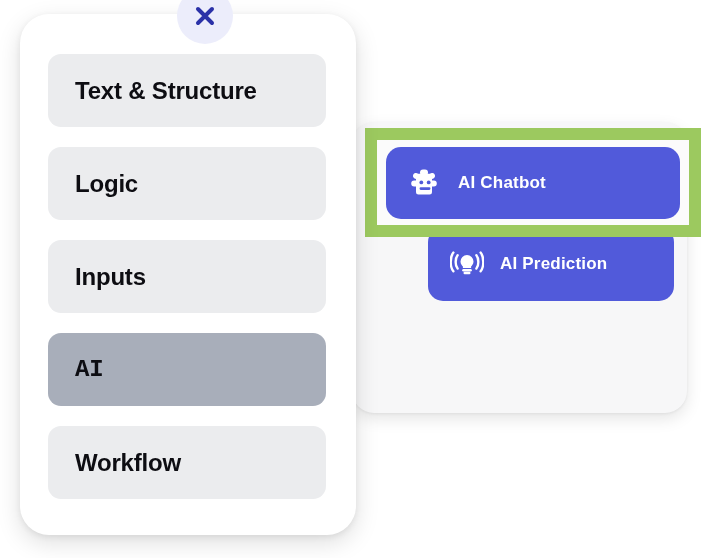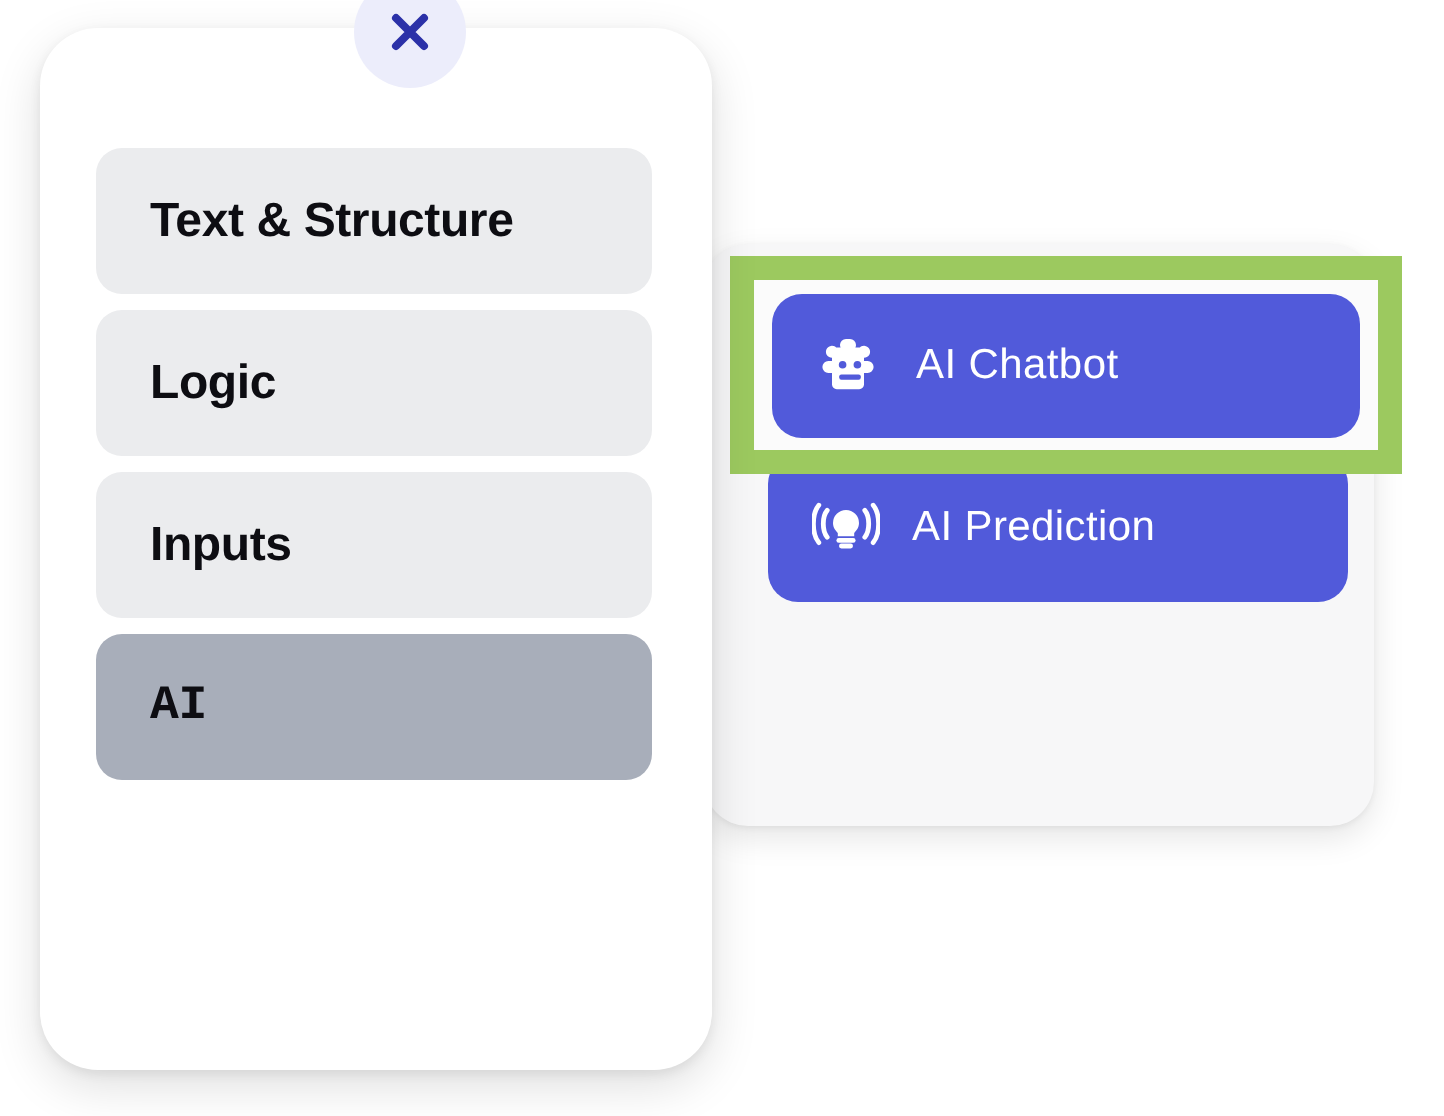--- a/index.html
+++ b/index.html
@@ -50,35 +50,36 @@
     height: 74px;
     border-radius: 15px;
     background: #515ada;
     display: flex;
     align-items: center;
     gap: 16px;
     padding: 0 22px;
     box-sizing: border-box;
     border: none;
     cursor: pointer;
+    margin-left: 44px;
   }
 
   .node-btn .node-icon {
     width: 34px;
     height: 34px;
     flex: 0 0 34px;
     display: flex;
     align-items: center;
     justify-content: center;
   }
 
   .node-btn .node-label {
     color: #ffffff;
-    font-size: 21px;
-    font-weight: 400;
+    font-size: 17px;
+    font-weight: 700;
     letter-spacing: 0.2px;
     white-space: nowrap;
   }
 
   
   .highlight-ring {
     position: absolute;
     left: 365px;
     top: 128px;
     width: 336px;
@@ -117,22 +118,21 @@
     z-index: 10;
   }
 
   .category-list {
     position: absolute;
     left: 28px;
     top: 40px;
     width: 278px;
     display: flex;
     flex-direction: column;
-    gap: 8px;
-    margin-top: 20px;
+    gap: 20px;
   }
 
   .cat-item {
     height: 73px;
     border-radius: 13px;
     background: #ebecee;
     display: flex;
     align-items: center;
     padding: 0 27px;
     box-sizing: border-box;
@@ -235,20 +235,23 @@
       </div>
 
       <div class="cat-item">
         <span class="cat-label">Inputs</span>
       </div>
 
       <div class="cat-item selected">
         <span class="cat-label">AI</span>
       </div>
 
+      <div class="cat-item">
+        <span class="cat-label">Workflow</span>
+      </div>
 
     </div>
 
     <div class="close-btn">
       <span>
         <svg width="26" height="26" viewBox="0 0 26 26" fill="none">
           <path d="M6 6 L20 20 M20 6 L6 20" stroke="#2b31a8" stroke-width="4" stroke-linecap="round"></path>
         </svg>
       </span>
     </div>

